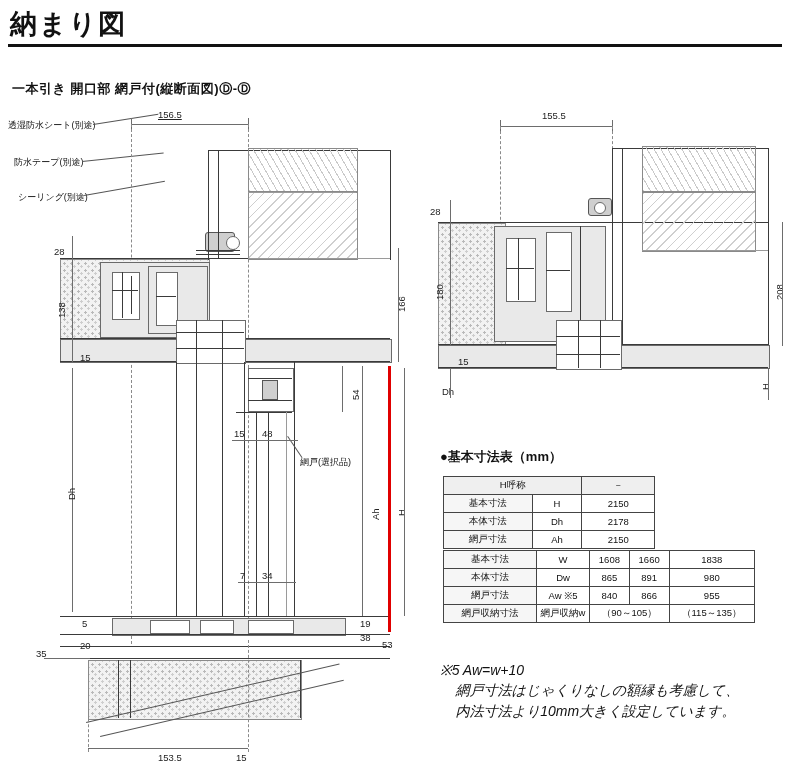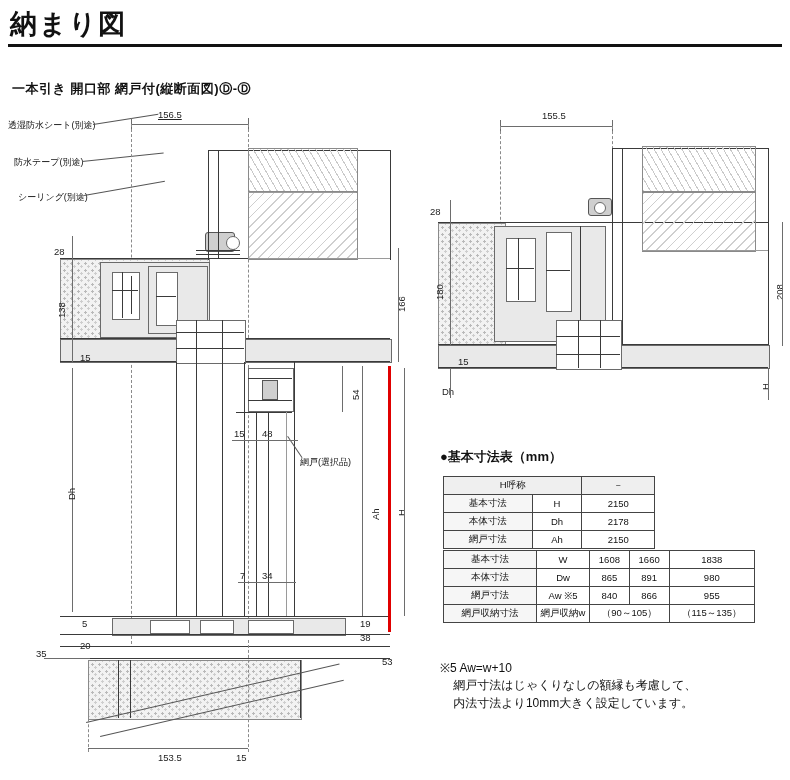--- a/index.html
+++ b/index.html
@@ -76,22 +76,23 @@
     padding:1px 3px;
     text-align:center;
     height:15px;
     color:#111;
     font-weight:normal;
     white-space:nowrap;
   }
   table.spec th{background:#efefef;font-weight:normal;}
   table.spec td.rowhead{background:#f6f6f6;text-align:center;width:86px;}
   .footnote{
-    position:absolute;font-size:12px;color:#111;line-height:1.45;
+    position:absolute;font-size:14px;color:#111;line-height:1.45;
     white-space:pre;
+    font-style:italic;
   }
 </style>
 </head>
 <body>
 
 <div class="page-title">納まり図</div>
 <div class="title-rule"></div>
 <div class="subtitle">一本引き 開口部 網戸付(縦断面図)Ⓓ-Ⓓ</div>
 
 <div class="note" style="left:8px;top:119px;">透湿防水シート(別途)</div>
@@ -190,21 +191,21 @@
 <div class="ln vl thin" style="left:398px;top:248px;height:114px;"></div>
 <div class="dim-v" style="left:396px;top:312px;">166</div>
 <div class="dim-v" style="left:350px;top:400px;">54</div>
 <div class="ln vl thin" style="left:342px;top:366px;height:46px;"></div>
 <div class="dim-v" style="left:370px;top:520px;">Ah</div>
 <div class="ln vl thin" style="left:362px;top:366px;height:250px;"></div>
 <div class="dim-v" style="left:396px;top:516px;">H</div>
 <div class="ln vl thin" style="left:404px;top:368px;height:248px;"></div>
 <div class="dim" style="left:360px;top:618px;">19</div>
 <div class="dim" style="left:360px;top:632px;">38</div>
-<div class="dim" style="left:382px;top:656px;text-align:center;">53</div>
+<div class="dim" style="left:382px;top:639px;text-align:center;">53</div>
 
 <div class="dim" style="left:234px;top:428px;">15</div>
 <div class="dim" style="left:262px;top:428px;">48</div>
 <div class="ln hl thin" style="left:232px;top:440px;width:66px;"></div>
 <div class="dim" style="left:240px;top:570px;">7</div>
 <div class="dim" style="left:262px;top:570px;">34</div>
 <div class="ln hl thin" style="left:238px;top:582px;width:58px;"></div>
 
 <div class="ln hl thin" style="left:88px;top:748px;width:160px;"></div>
 <div class="dim" style="left:158px;top:752px;">153.5</div>

